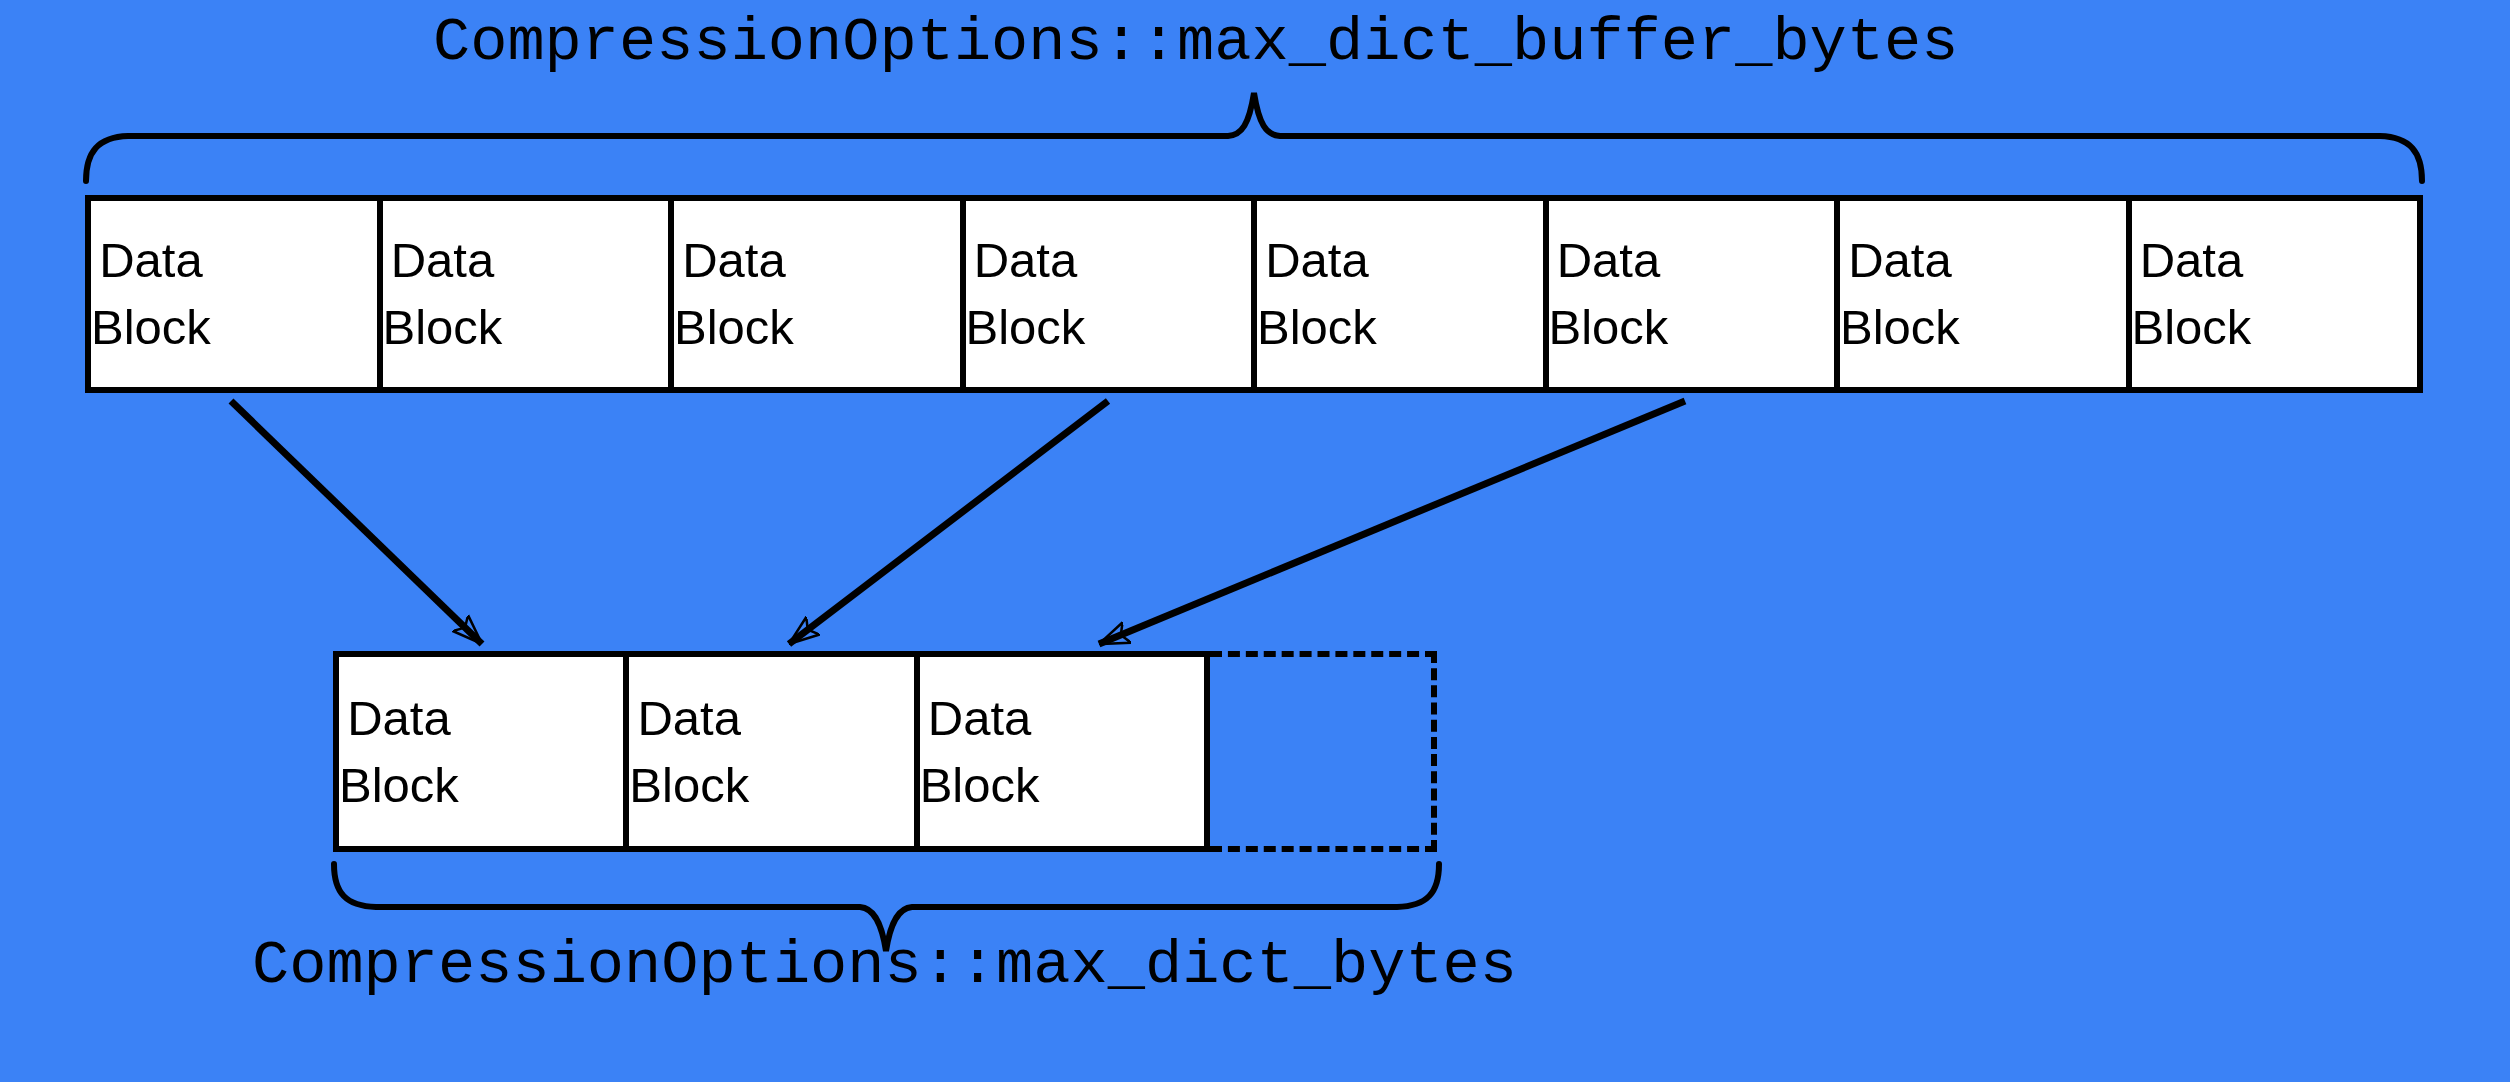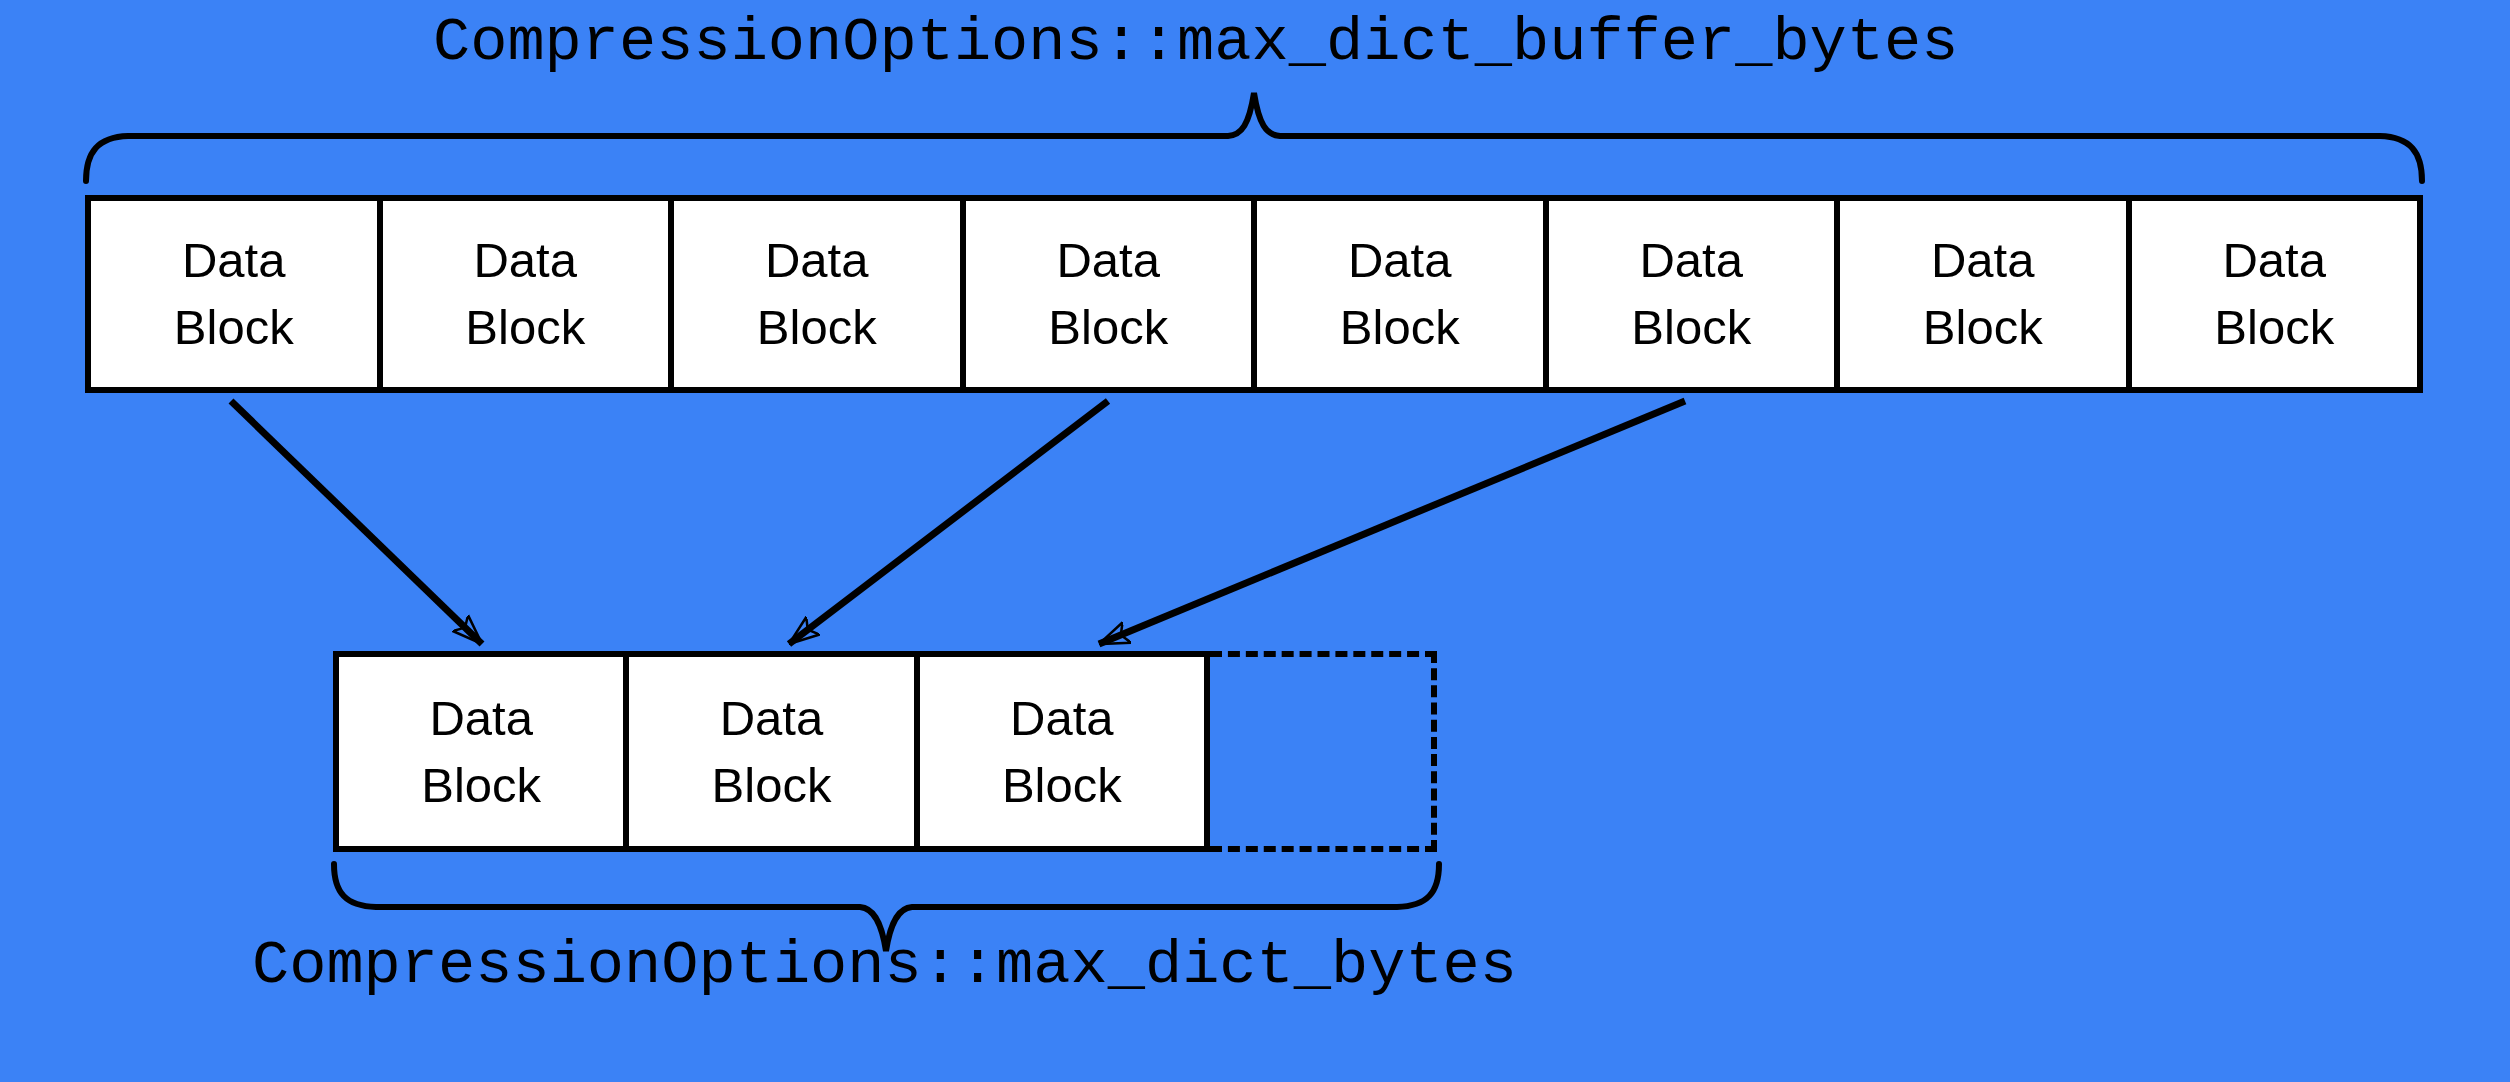--- a/index.html
+++ b/index.html
@@ -28,21 +28,20 @@
     box-sizing:border-box;
     border:6px solid #000;
     background:#ffffff;
   }
   .top-row{left:85px;top:195px;width:2338px;height:198px;}
   .bottom-row{left:333px;top:651px;width:877px;height:201px;}
   .block{
     flex:1 1 0;
     display:flex;
     align-items:center;
-    justify-content:center;
     border-right:6px solid #000;
     min-width:0;
   }
   .block:last-child{border-right:none;}
   .block-label{
     font-size:49px;
     line-height:1.36;
     text-align:center;
     white-space:pre-line;
     color:#000;

